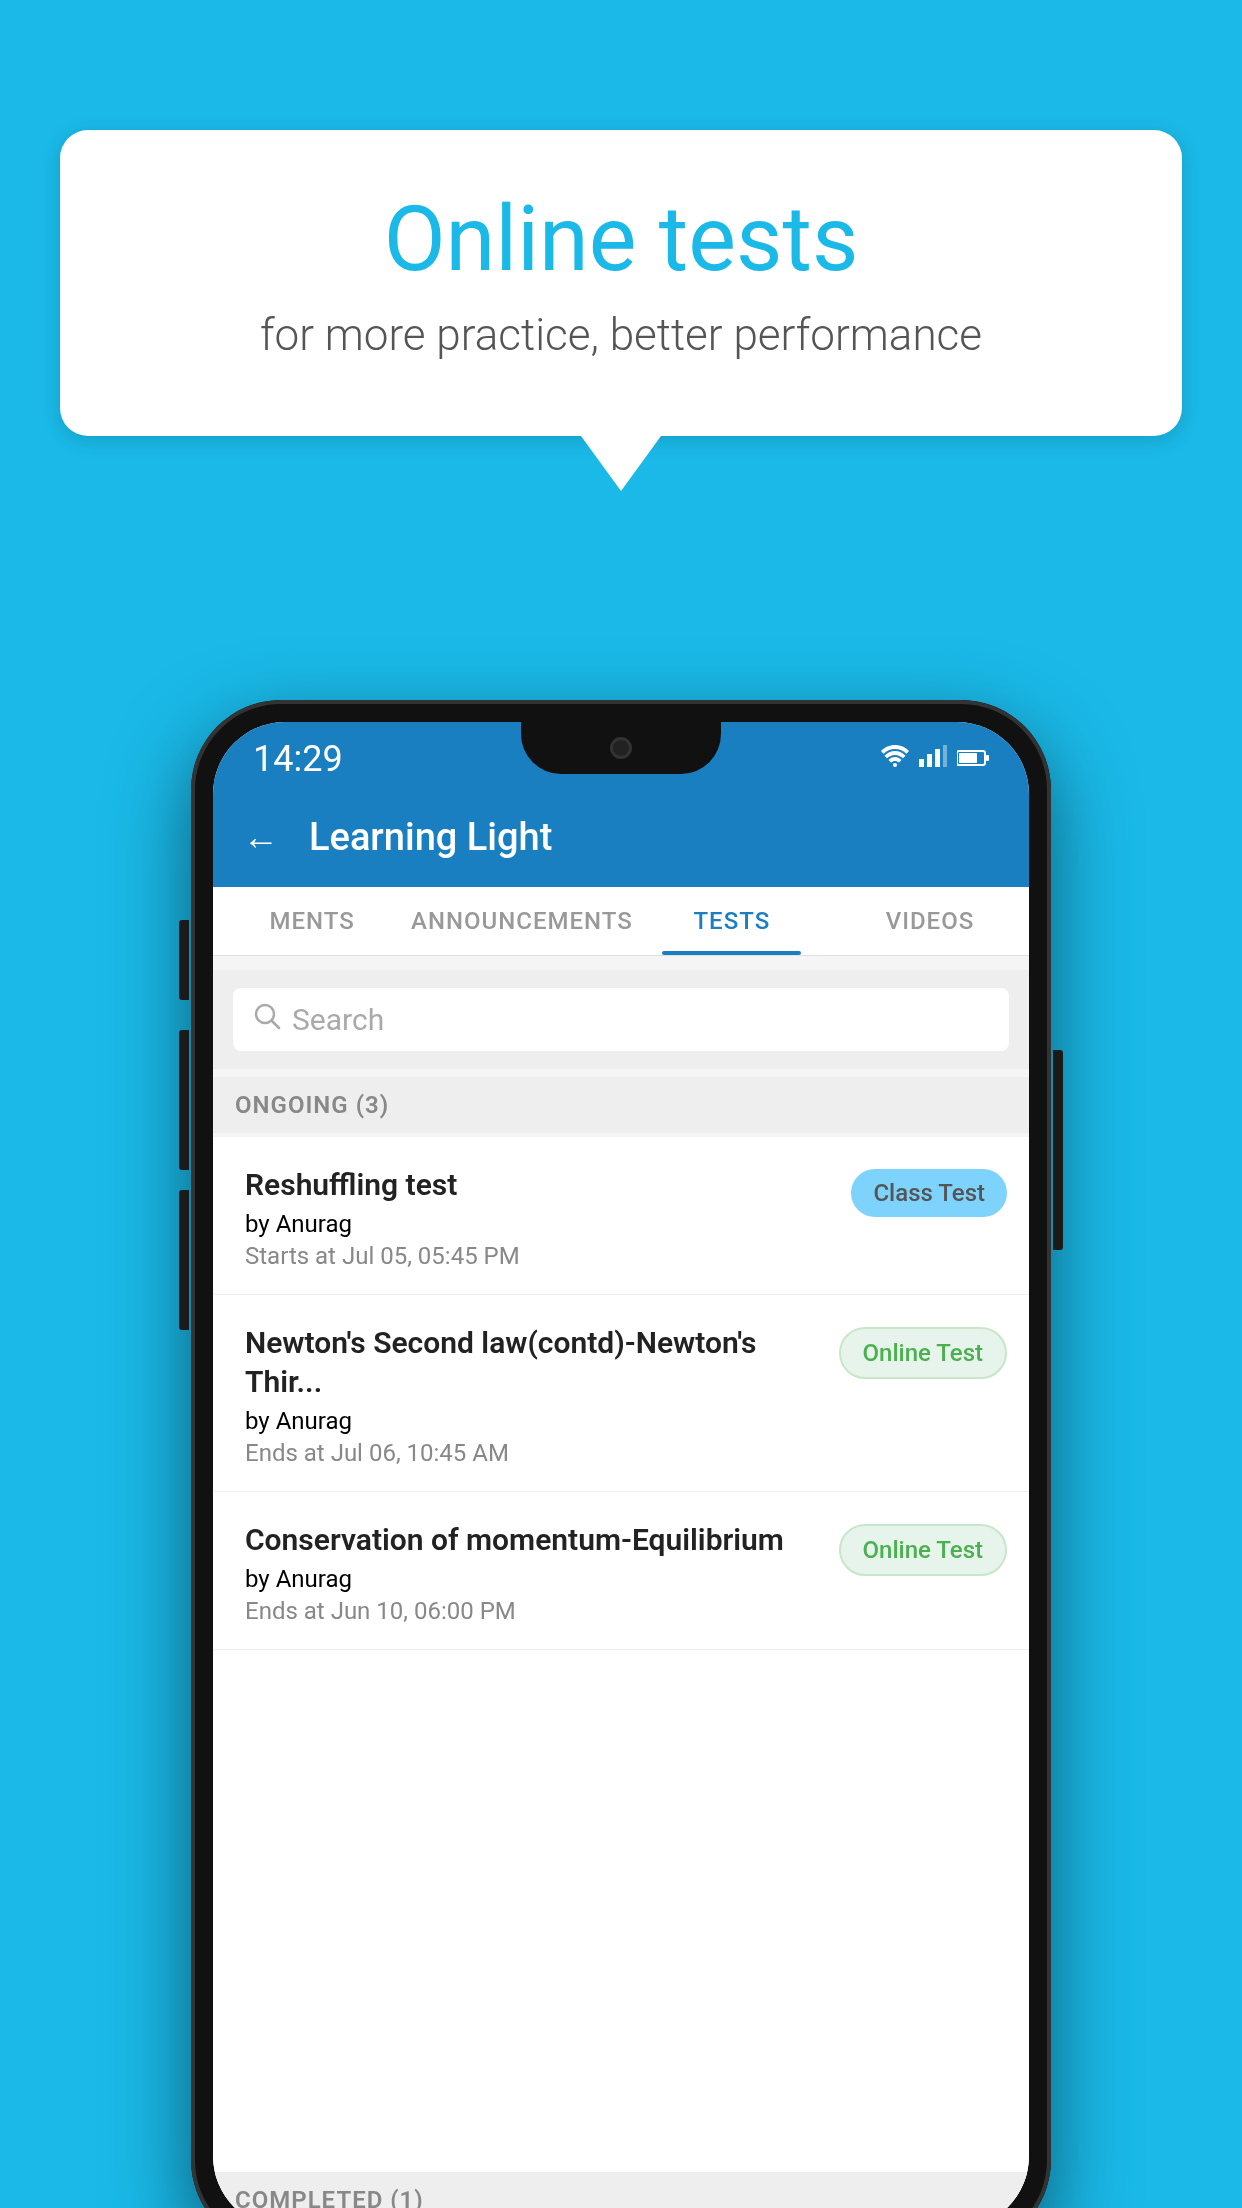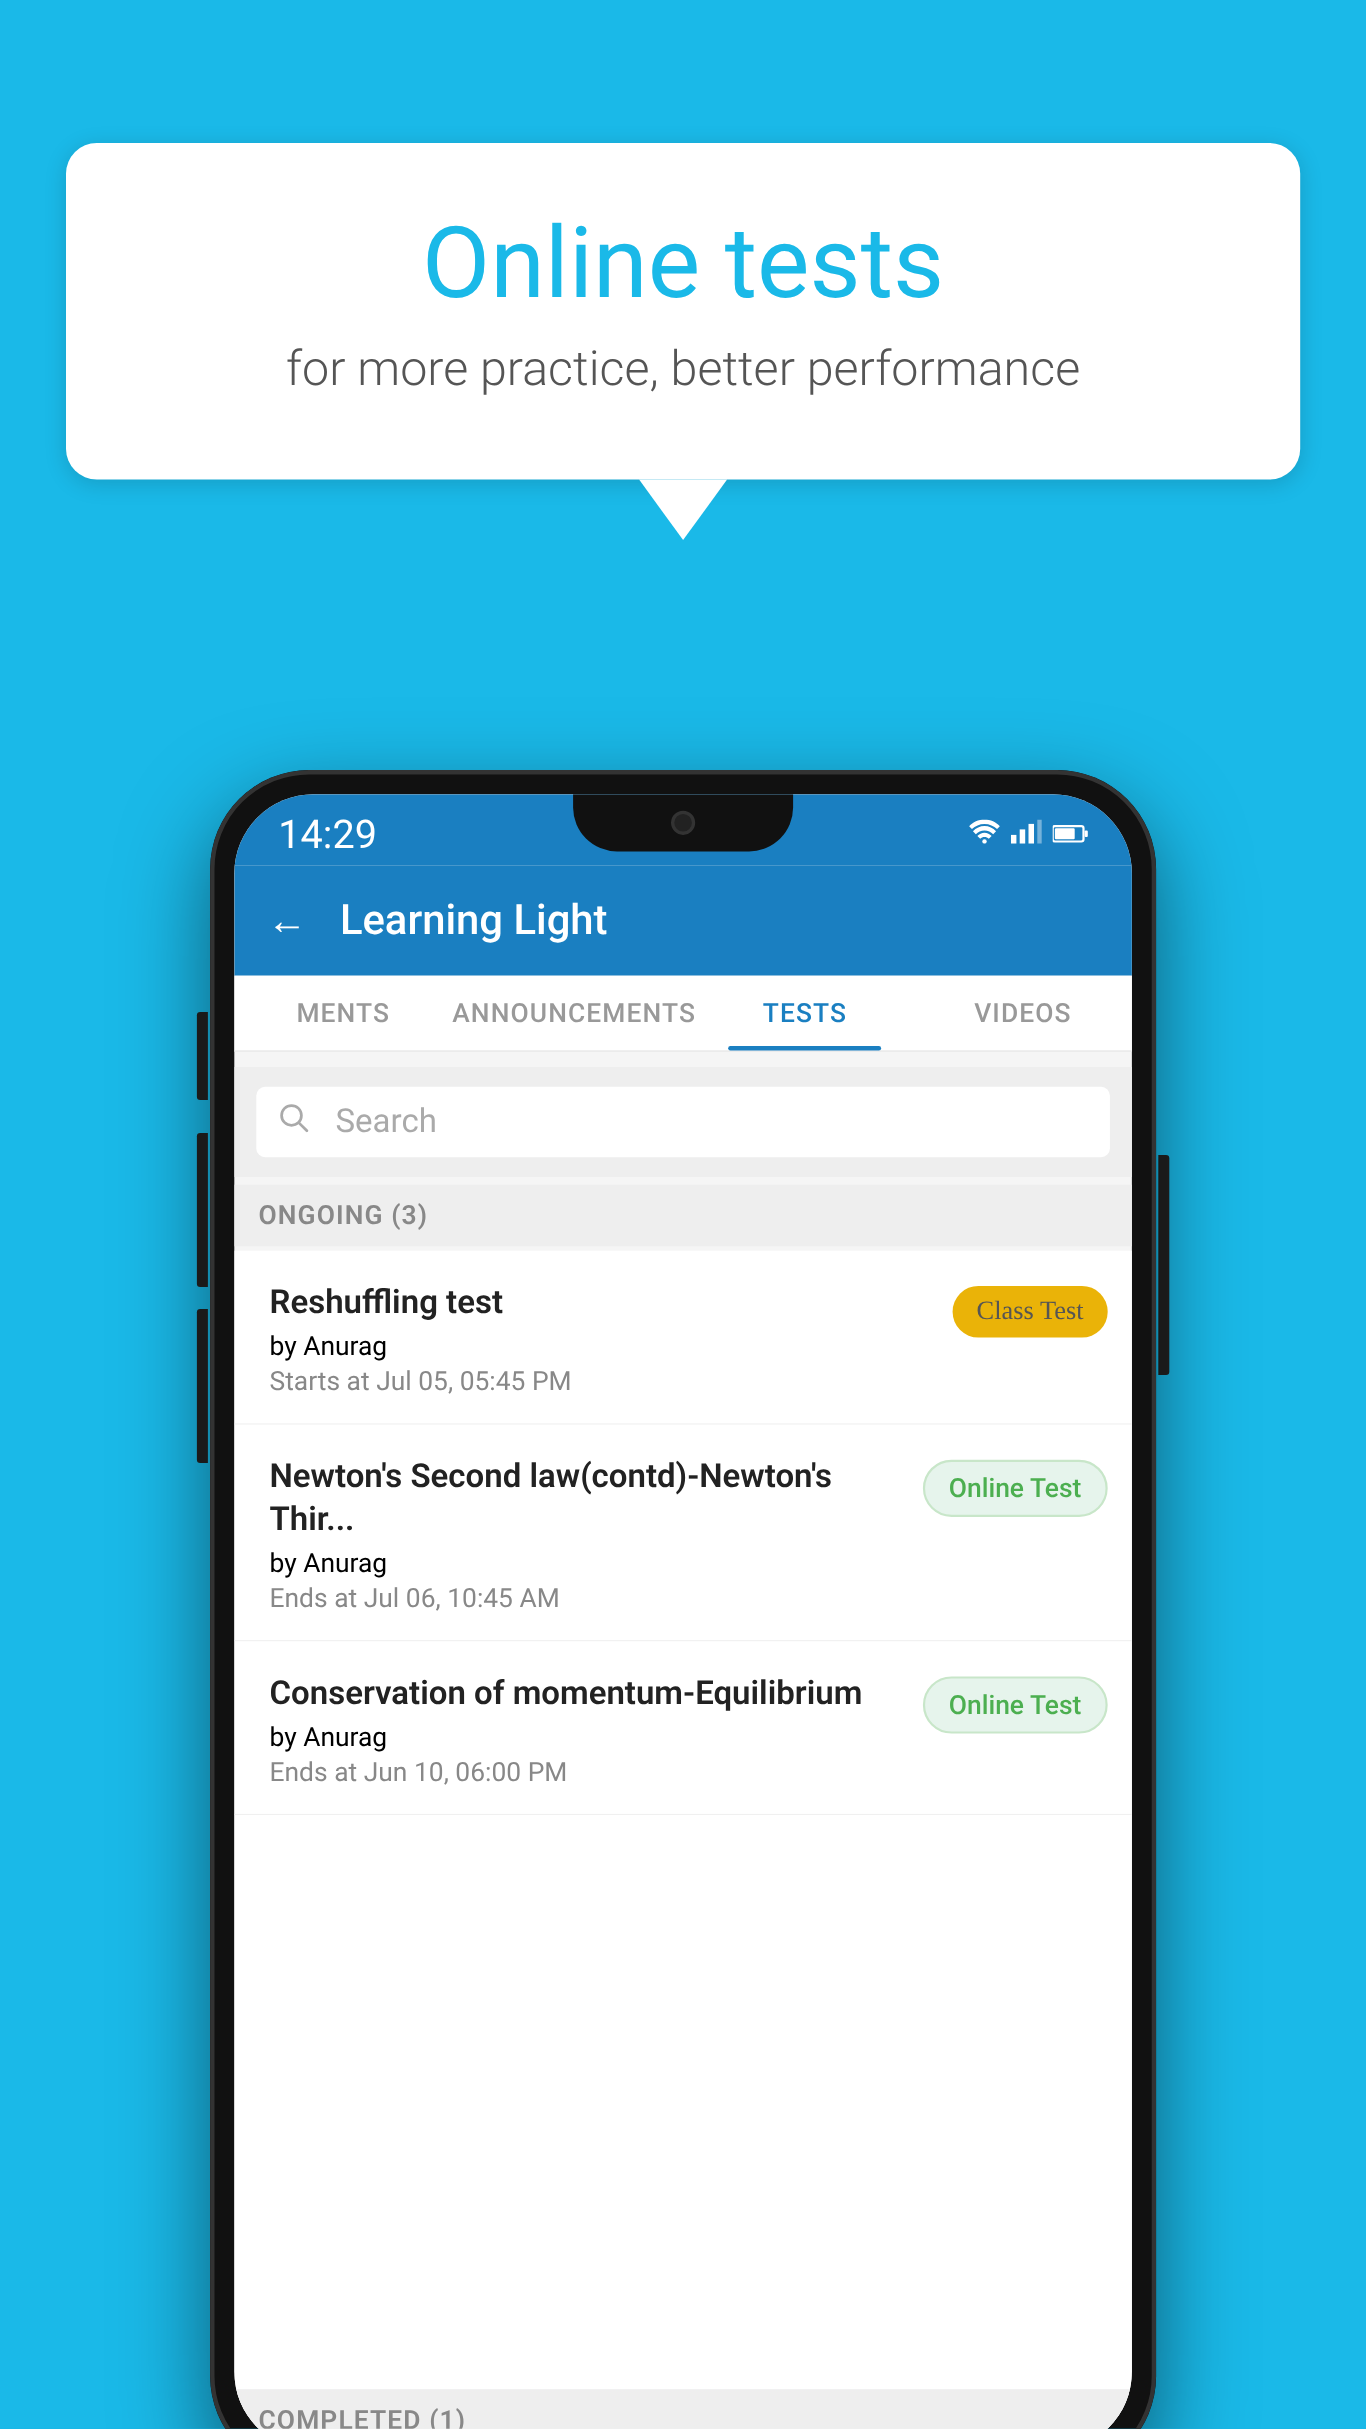--- a/index.html
+++ b/index.html
@@ -271,22 +271,23 @@
       left: 0;
       right: 0;
       padding: 18px 20px;
       background: #eeeeee;
     }
 
     .search-input-wrap {
       background: white;
       border-radius: 8px;
       display: flex;
+      align-items: center;
       padding: 14px 20px;
-      gap: 24px;
+      gap: 11px;
     }
 
     .search-icon-svg {
       color: #aaa;
       font-size: 30px;
     }
 
     .search-placeholder-text {
       color: #aaa;
       font-size: 30px;
@@ -354,23 +355,22 @@
       border-radius: 30px;
       padding: 10px 22px;
       font-size: 24px;
       font-weight: 500;
       white-space: nowrap;
       margin-top: 4px;
       flex-shrink: 0;
     }
 
     .badge-class {
-      background: #eab308;
+      background: #7dd3fc;
       color: #555;
-      font-family: Liberation Serif, serif;
     }
 
     .badge-online {
       background: #e6f4ec;
       color: #4caf50;
       border: 2px solid #c8e6c9;
     }
 
     
     .completed-label {

